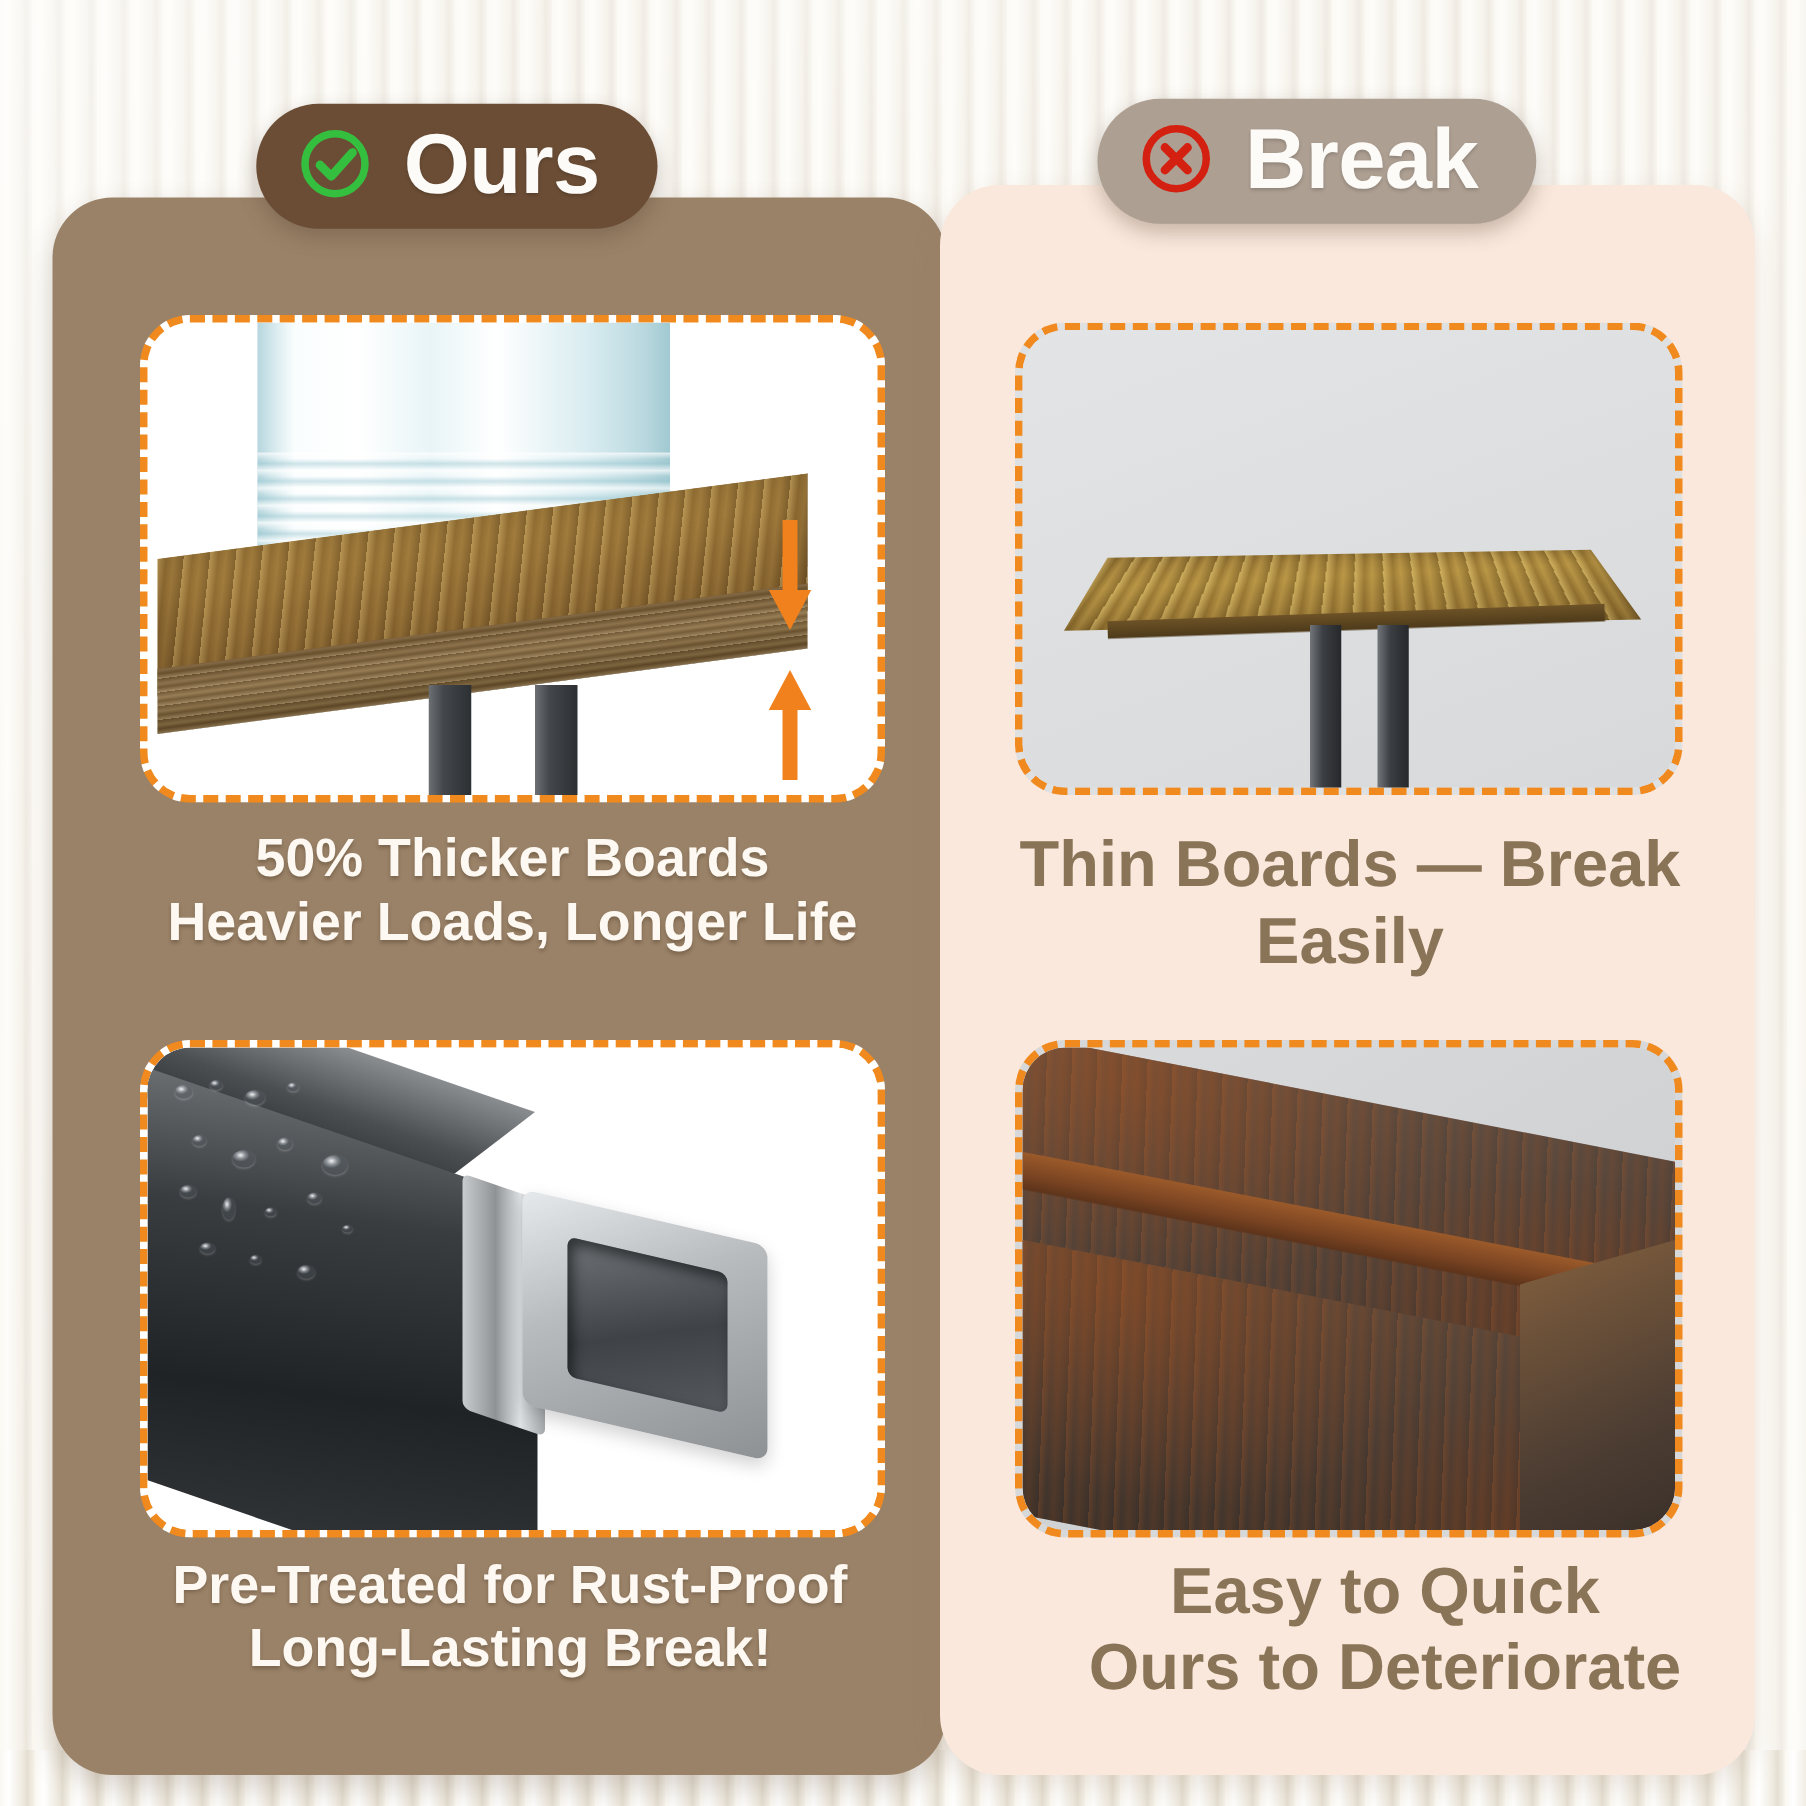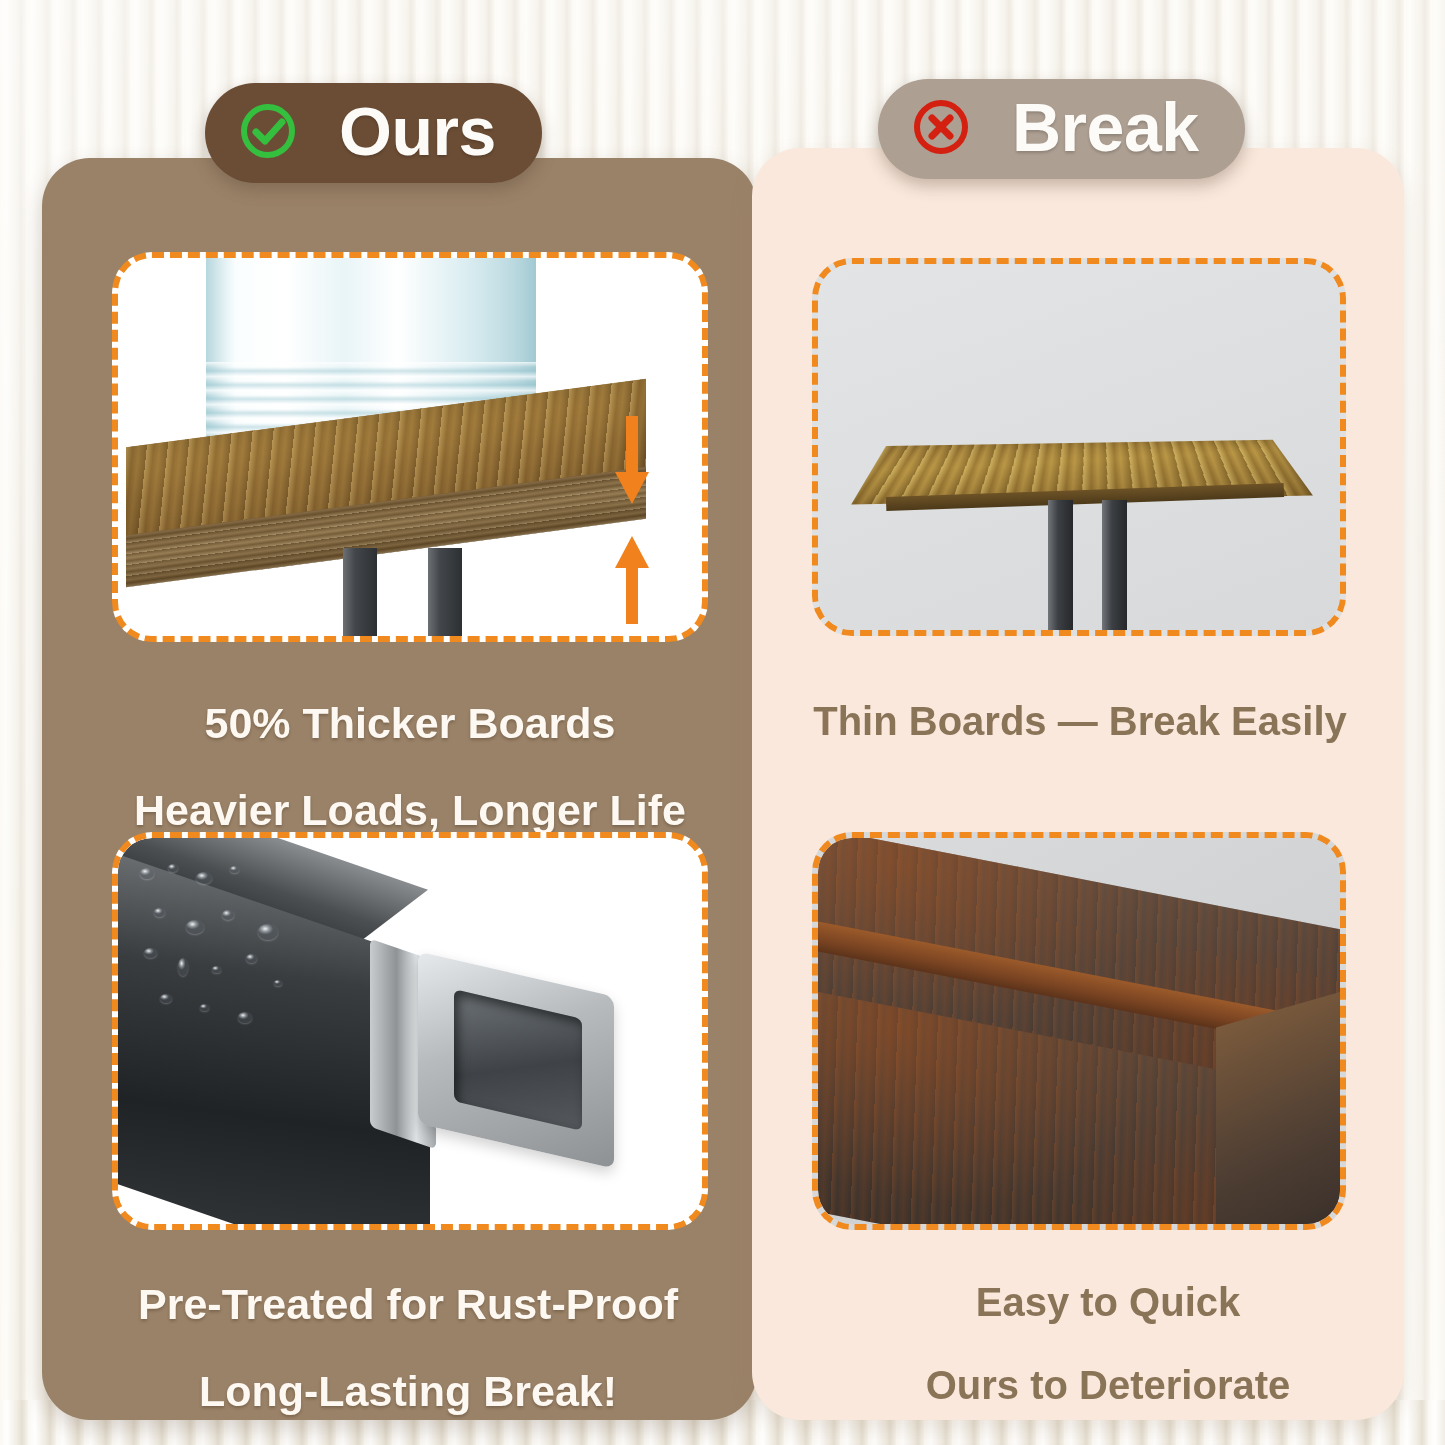--- a/index.html
+++ b/index.html
@@ -49,21 +49,21 @@
   }
   #panel-others {
     left: 752px; top: 148px; width: 652px; height: 1272px;
     background: #fae8dc;
     box-shadow: 0 10px 22px rgba(150,120,95,.18);
   }
 
   
   .badge {
     position: absolute;
-    display: flex; align-items: center; gap: 42px;
+    display: flex; align-items: center; gap: 26px;
     padding: 14px 46px 18px 34px;
     border-radius: 60px;
     z-index: 6;
     box-shadow: 0 7px 16px rgba(80,60,42,.30);
   }
   #badge-ours   { left: 205px; top: 83px;  background: #6b4d35; }
   #badge-others { left: 878px; top: 79px;  background: #ad9f92; }
 
   .badge-label {
     color: #fdfbf7;
@@ -250,27 +250,27 @@
   }
   .rust-corner {
     position: absolute; right: -26px; top: 168px; width: 150px; height: 230px;
     background: linear-gradient(170deg,#7a5a3c,#4e3e33 60%,#3a302a);
     transform: skewY(-16deg);
     border-radius: 0 0 24px 0;
   }
 
   
   .caption { position: absolute; text-align: center; line-height: 1.18; }
-  .caption .line { display: block; margin-top: 36px; }
+  .caption .line { display: block; }
   #caption-ours-top, #caption-ours-bot {
     color: #fdf8f1; font-size: 43px; font-weight: 700;
     text-shadow: 0 2px 3px rgba(60,42,26,.32);
   }
   #caption-others-top, #caption-others-bot {
-    color: #8a7458; font-size: 40px; font-weight: 700;
+    color: #8a7458; font-size: 52px; font-weight: 700;
   }
   #caption-ours-top   { left: 112px; top: 662px;  width: 596px; }
   #caption-others-top { left: 802px; top: 662px;  width: 556px; }
   #caption-ours-bot   { left: 108px; top: 1243px; width: 600px; }
   #caption-others-bot { left: 848px; top: 1243px; width: 520px; }
 </style>
 </head>
 <body>
 
 <div id="stage">

